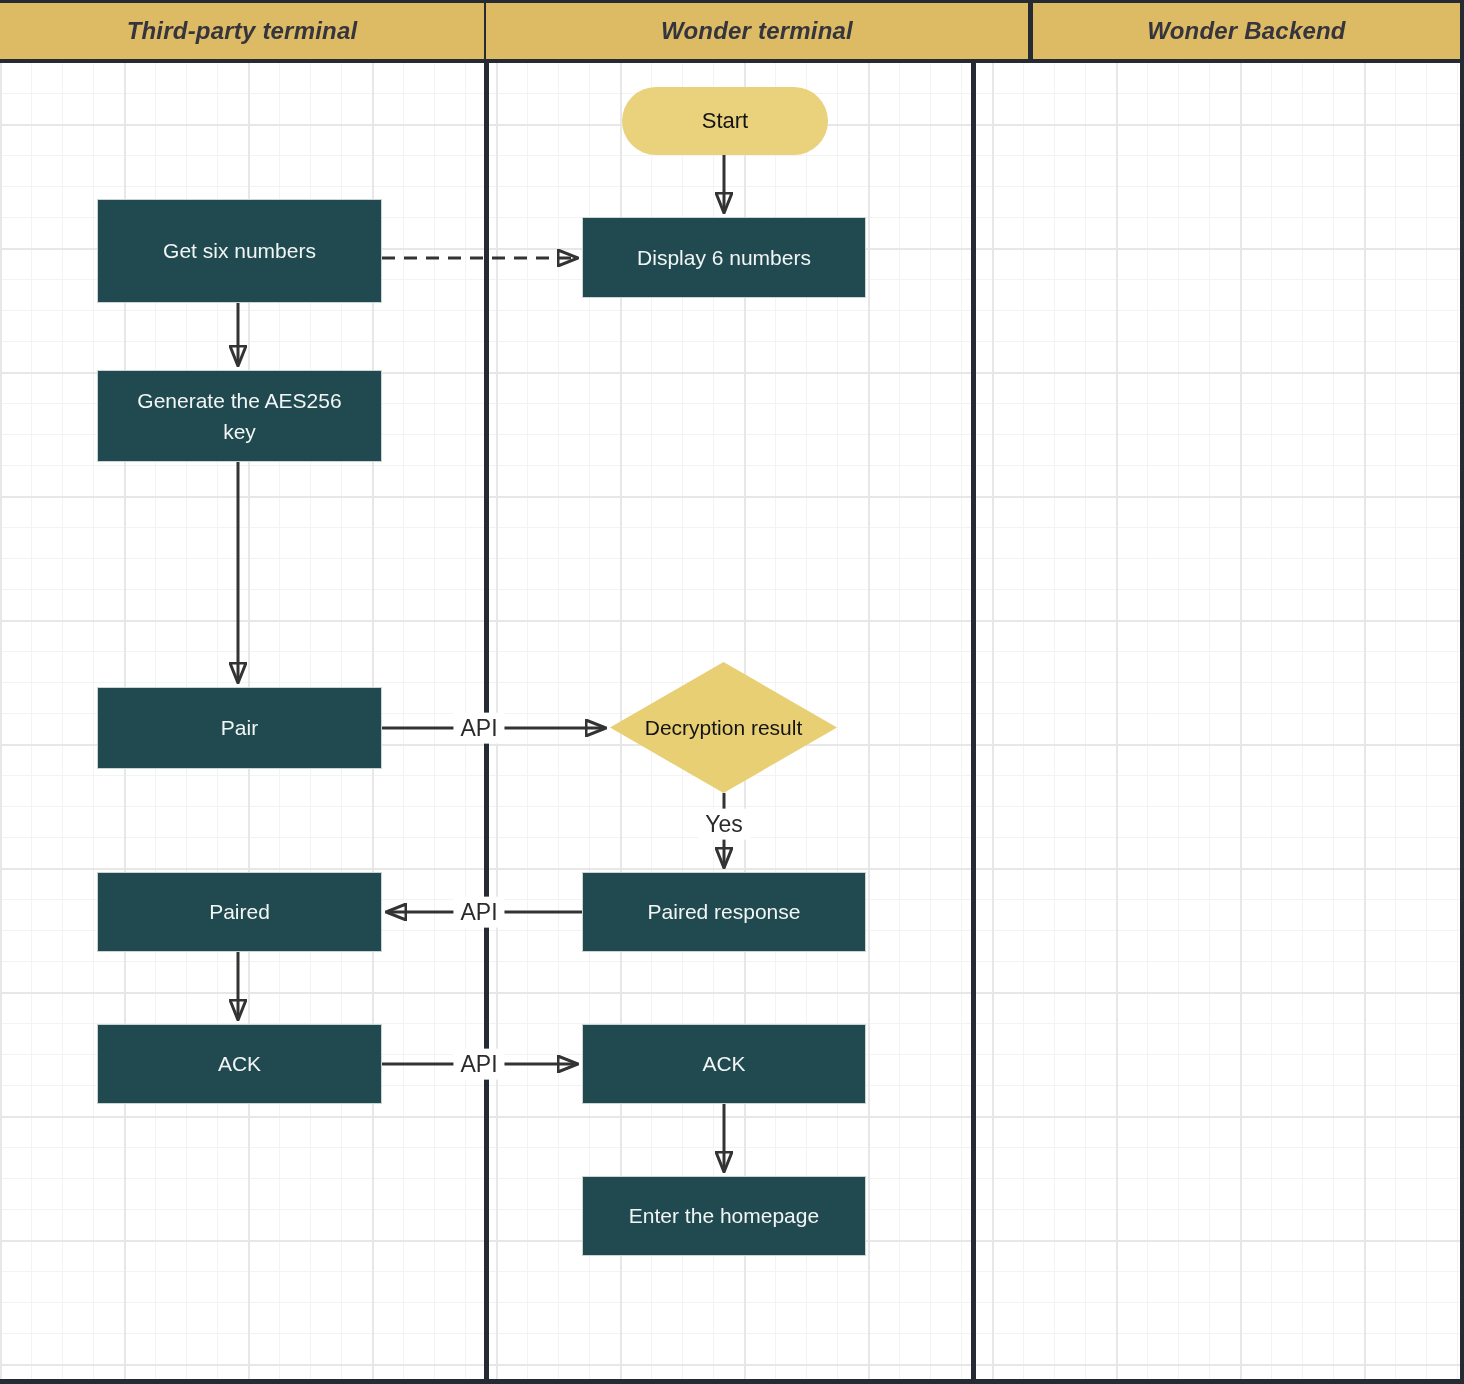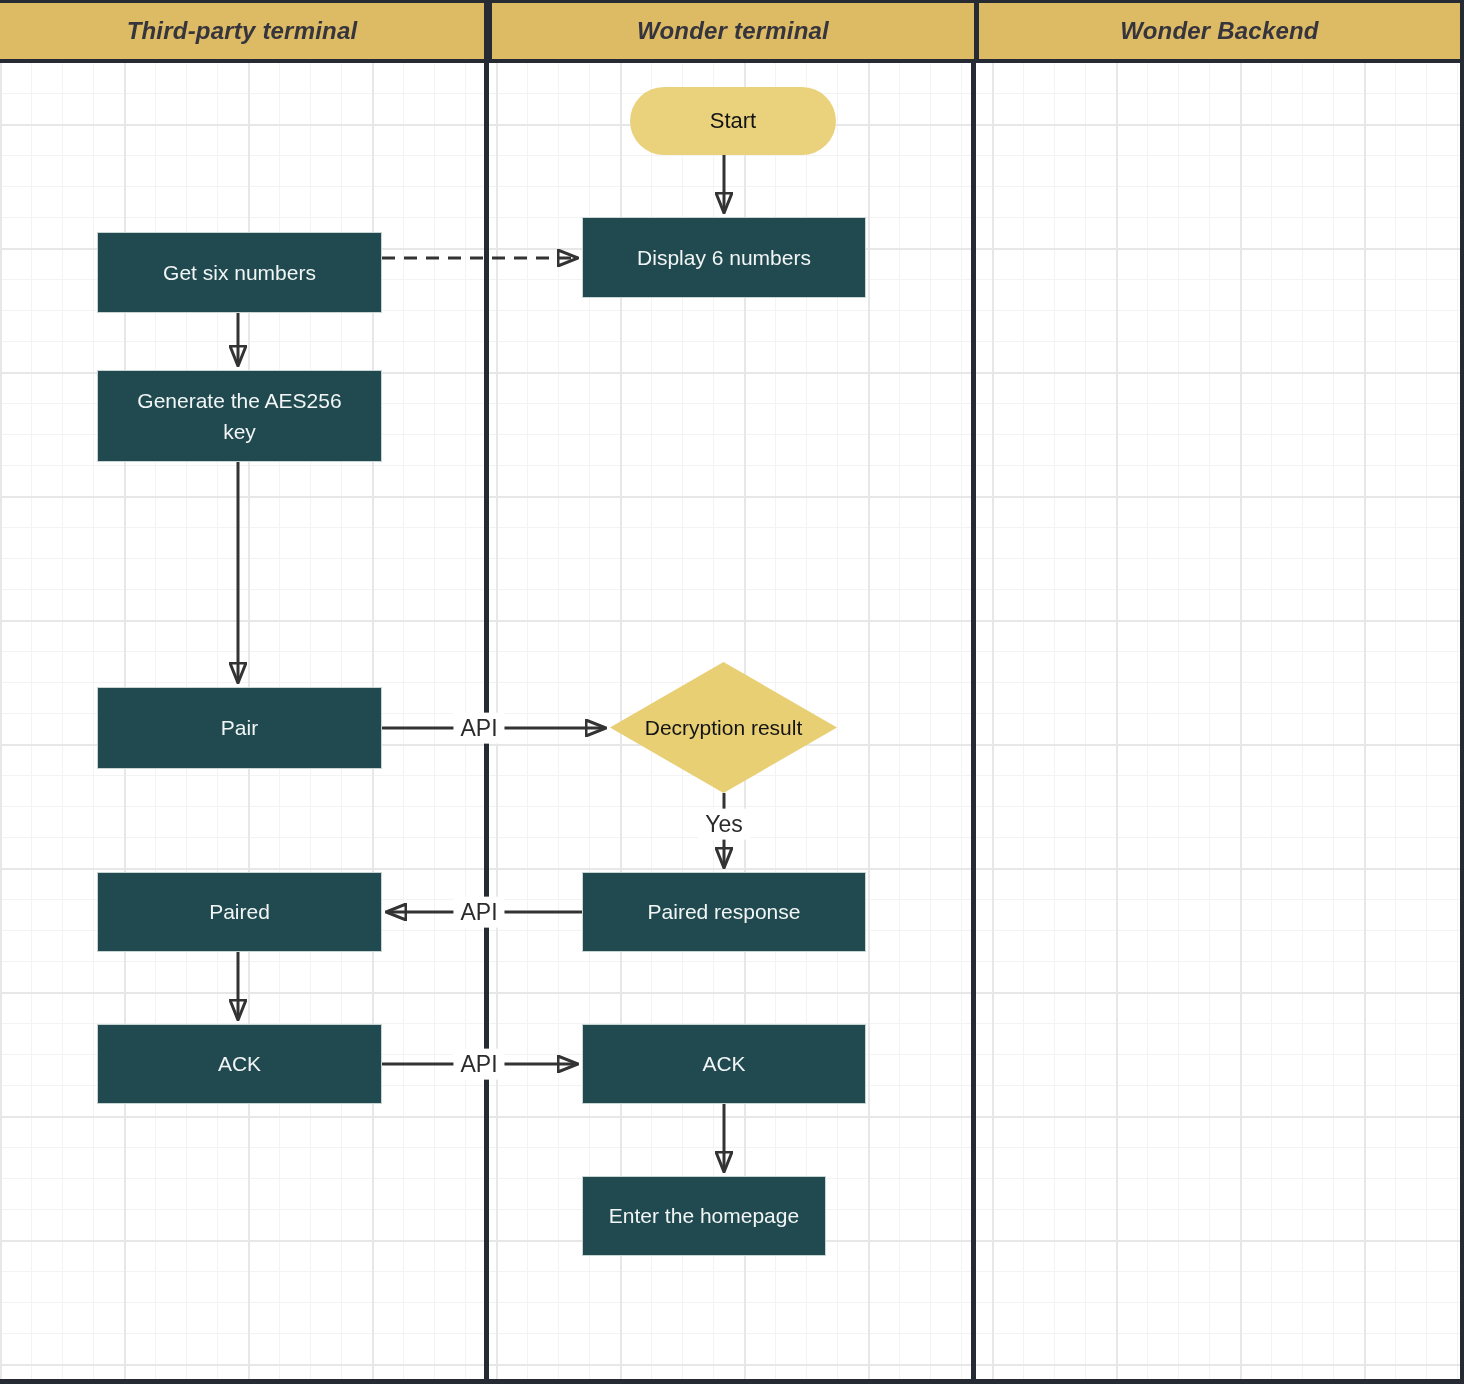--- a/index.html
+++ b/index.html
@@ -41,21 +41,21 @@
     background:var(--frame);
     z-index:6;
   }
   .lane-cell{
     background:var(--lane-header);
     display:flex;align-items:center;justify-content:center;
     font-size:24px;font-weight:bold;font-style:italic;color:#36353d;
     letter-spacing:.2px;
   }
   .lane-cell.c1{width:484px;}
-  .lane-cell.c2{width:482px;margin-left:8px;}
+  .lane-cell.c2{width:542px;margin-left:2px;}
   .lane-cell.c3{flex:1;margin-left:5px;}
 
   
   .divider{
     position:absolute;top:63px;bottom:0;width:5px;
     background:var(--frame);z-index:1;
   }
   .divider.d1{left:484px;}
   .divider.d2{left:971px;}
 
@@ -71,21 +71,21 @@
     position:absolute;display:flex;align-items:center;justify-content:center;
     text-align:center;z-index:3;
   }
   .process{
     background:var(--process);color:var(--process-text);
     font-size:21px;line-height:1.5;padding:0 24px;
     border:1px solid #c9d4d4;
   }
   .terminator{
     background:var(--terminator);color:#141414;
-    font-size:22px;border-radius:34px;margin-left:8px;
+    font-size:22px;border-radius:34px;
   }
   .decision{
     background:var(--decision);color:#141414;font-size:21px;
     clip-path:polygon(50% 0,100% 50%,50% 100%,0 50%);
     z-index:3;
   }
 
   
   .edge-label{
     position:absolute;transform:translate(-50%,-50%);
@@ -129,23 +129,23 @@
   <div class="node terminator" style="left:622px;top:87px;width:206px;height:68px;">Start</div>
 
   <div class="node process" style="left:582px;top:217px;width:284px;height:81px;">Display 6 numbers</div>
 
   <div class="node decision" style="left:610px;top:662px;width:227px;height:131px;">Decryption result</div>
 
   <div class="node process" style="left:582px;top:872px;width:284px;height:80px;">Paired response</div>
 
   <div class="node process" style="left:582px;top:1024px;width:284px;height:80px;">ACK</div>
 
-  <div class="node process" style="left:582px;top:1176px;width:244px;height:80px;">Enter the homepage</div>
+  <div class="node process" style="left:582px;top:1176px;width:284px;height:80px;">Enter the homepage</div>
 
-  <div class="node process" style="left:97px;top:232px;width:285px;height:81px;">Get six numbers</div>
+  <div class="node process" style="left:97px;top:199px;width:285px;height:104px;">Get six numbers</div>
 
   <div class="node process" style="left:97px;top:370px;width:285px;height:92px;">Generate the AES256 key</div>
 
   <div class="node process" style="left:97px;top:687px;width:285px;height:82px;">Pair</div>
 
   <div class="node process" style="left:97px;top:872px;width:285px;height:80px;text-align:right;">Paired</div>
 
   <div class="node process" style="left:97px;top:1024px;width:285px;height:80px;">ACK</div>
 
   <div class="edge-label" style="left:479px;top:728px;">API</div>

